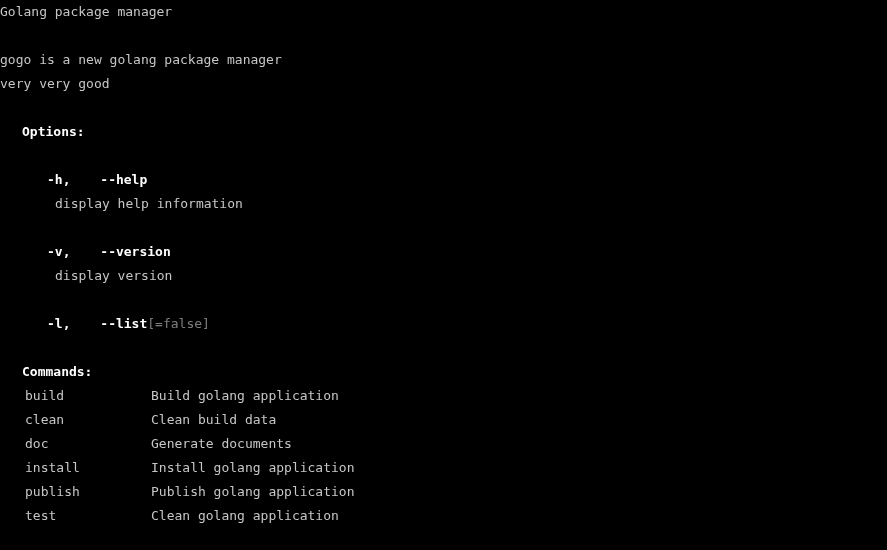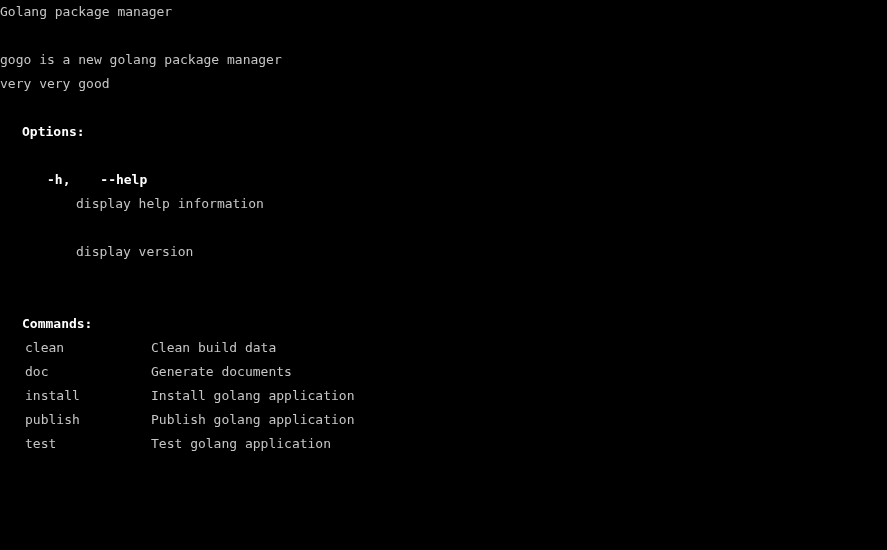--- a/index.html
+++ b/index.html
@@ -51,21 +51,21 @@
     font-weight: normal;
   }
 
   
   .faint {
     color: #7f7f7f;
     font-weight: normal;
   }
 
   .indent2 { padding-left: 25px; }
-  .indent6 { padding-left: 76px; }
+  .indent6 { padding-left: 55px; }
 
   .cmd-name {
     display: inline-block;
     width: 126px;
   }
 </style>
 </head>
 <body>
 
 <div id="terminal">
@@ -81,28 +81,31 @@
 
   <div class="line bold-white">Options:</div>
 
   <div class="line blank"></div>
 
   <div class="line indent2"><span class="bold-white">-h, </span><span class="bold-white">--help</span><span class="faint"></span></div>
   <div class="line indent6 dim">display help information</div>
 
   <div class="line blank"></div>
 
+  <div class="line indent2"><span class="bold-white">-v, </span><span class="bold-white">--version</span><span class="faint"></span></div>
   <div class="line indent6 dim">display version</div>
 
   <div class="line blank"></div>
 
+  <div class="line indent2"><span class="bold-white">-l, </span><span class="bold-white">--list</span><span class="faint">[=false]</span></div>
 
   <div class="line blank"></div>
 
   <div class="line bold-white">Commands:</div>
 
+  <div class="line indent2 dim"><span class="cmd-name">build</span><span>Build golang application</span></div>
   <div class="line indent2 dim"><span class="cmd-name">clean</span><span>Clean build data</span></div>
   <div class="line indent2 dim"><span class="cmd-name">doc</span><span>Generate documents</span></div>
   <div class="line indent2 dim"><span class="cmd-name">install</span><span>Install golang application</span></div>
   <div class="line indent2 dim"><span class="cmd-name">publish</span><span>Publish golang application</span></div>
-  <div class="line indent2 dim"><span class="cmd-name">test</span><span>Test golang application</span></div>
+  <div class="line indent2 dim"><span class="cmd-name">test</span><span>Clean golang application</span></div>
 
 </div>
 
 </body></html>

